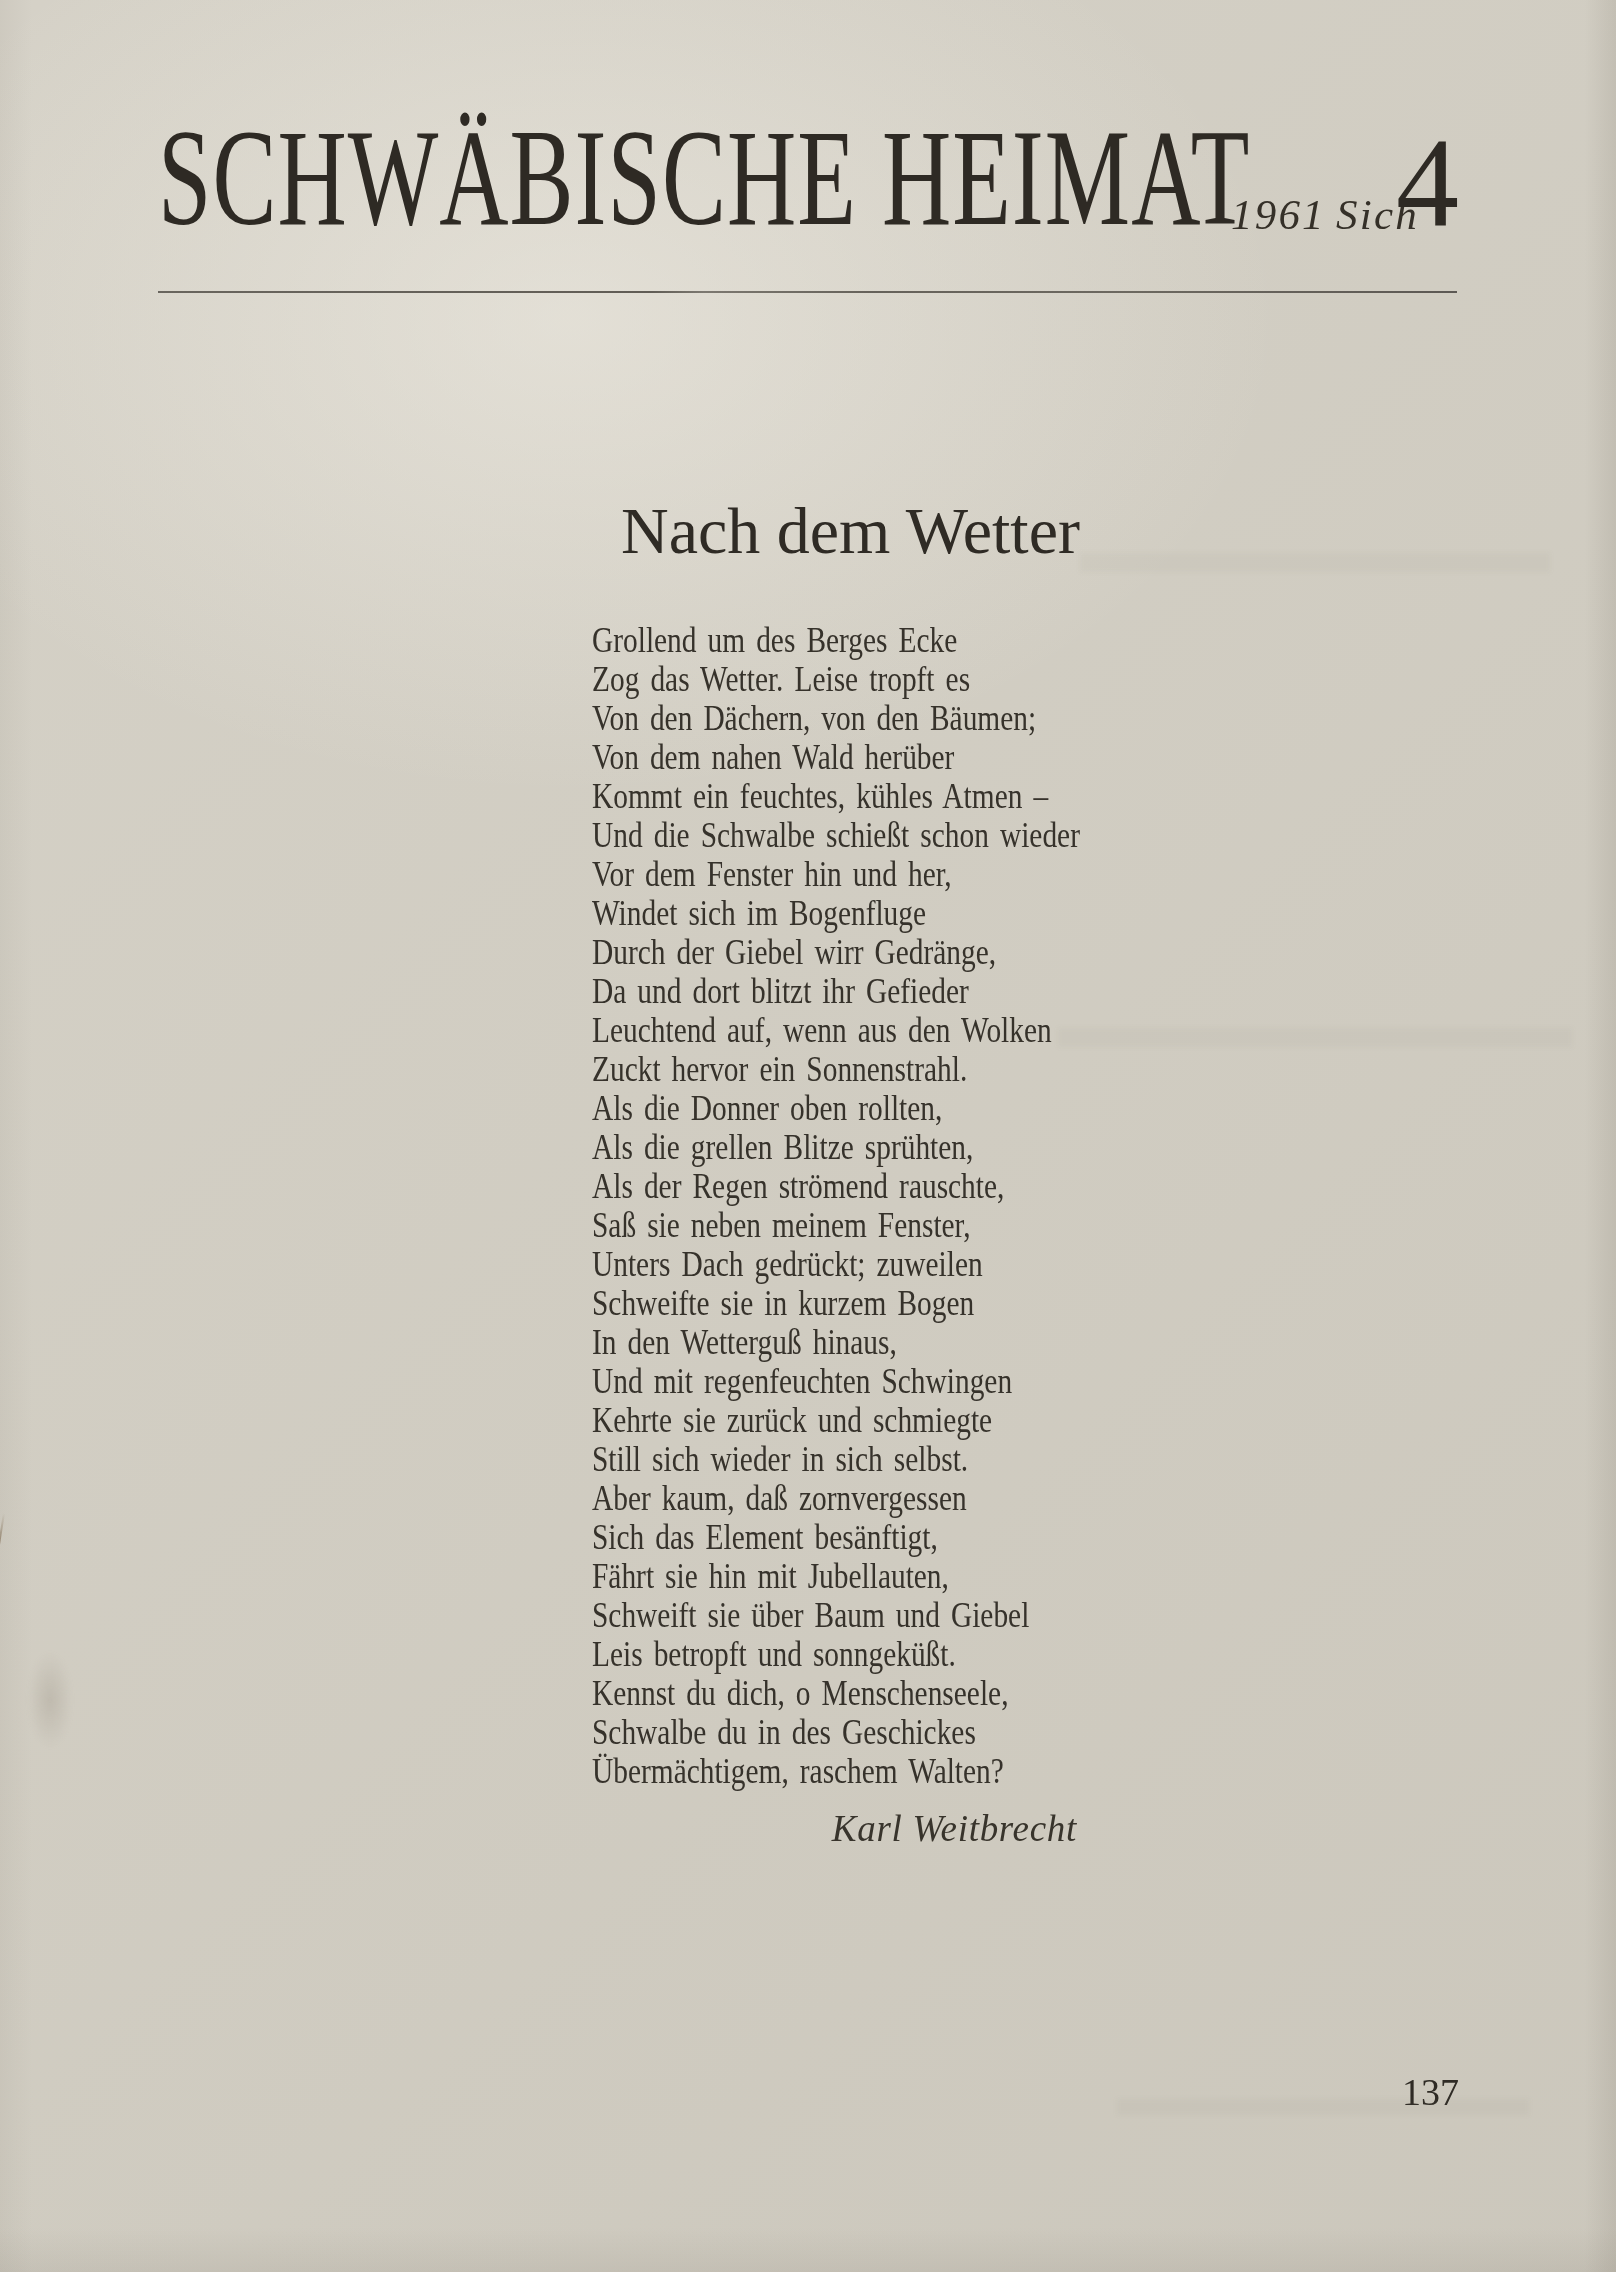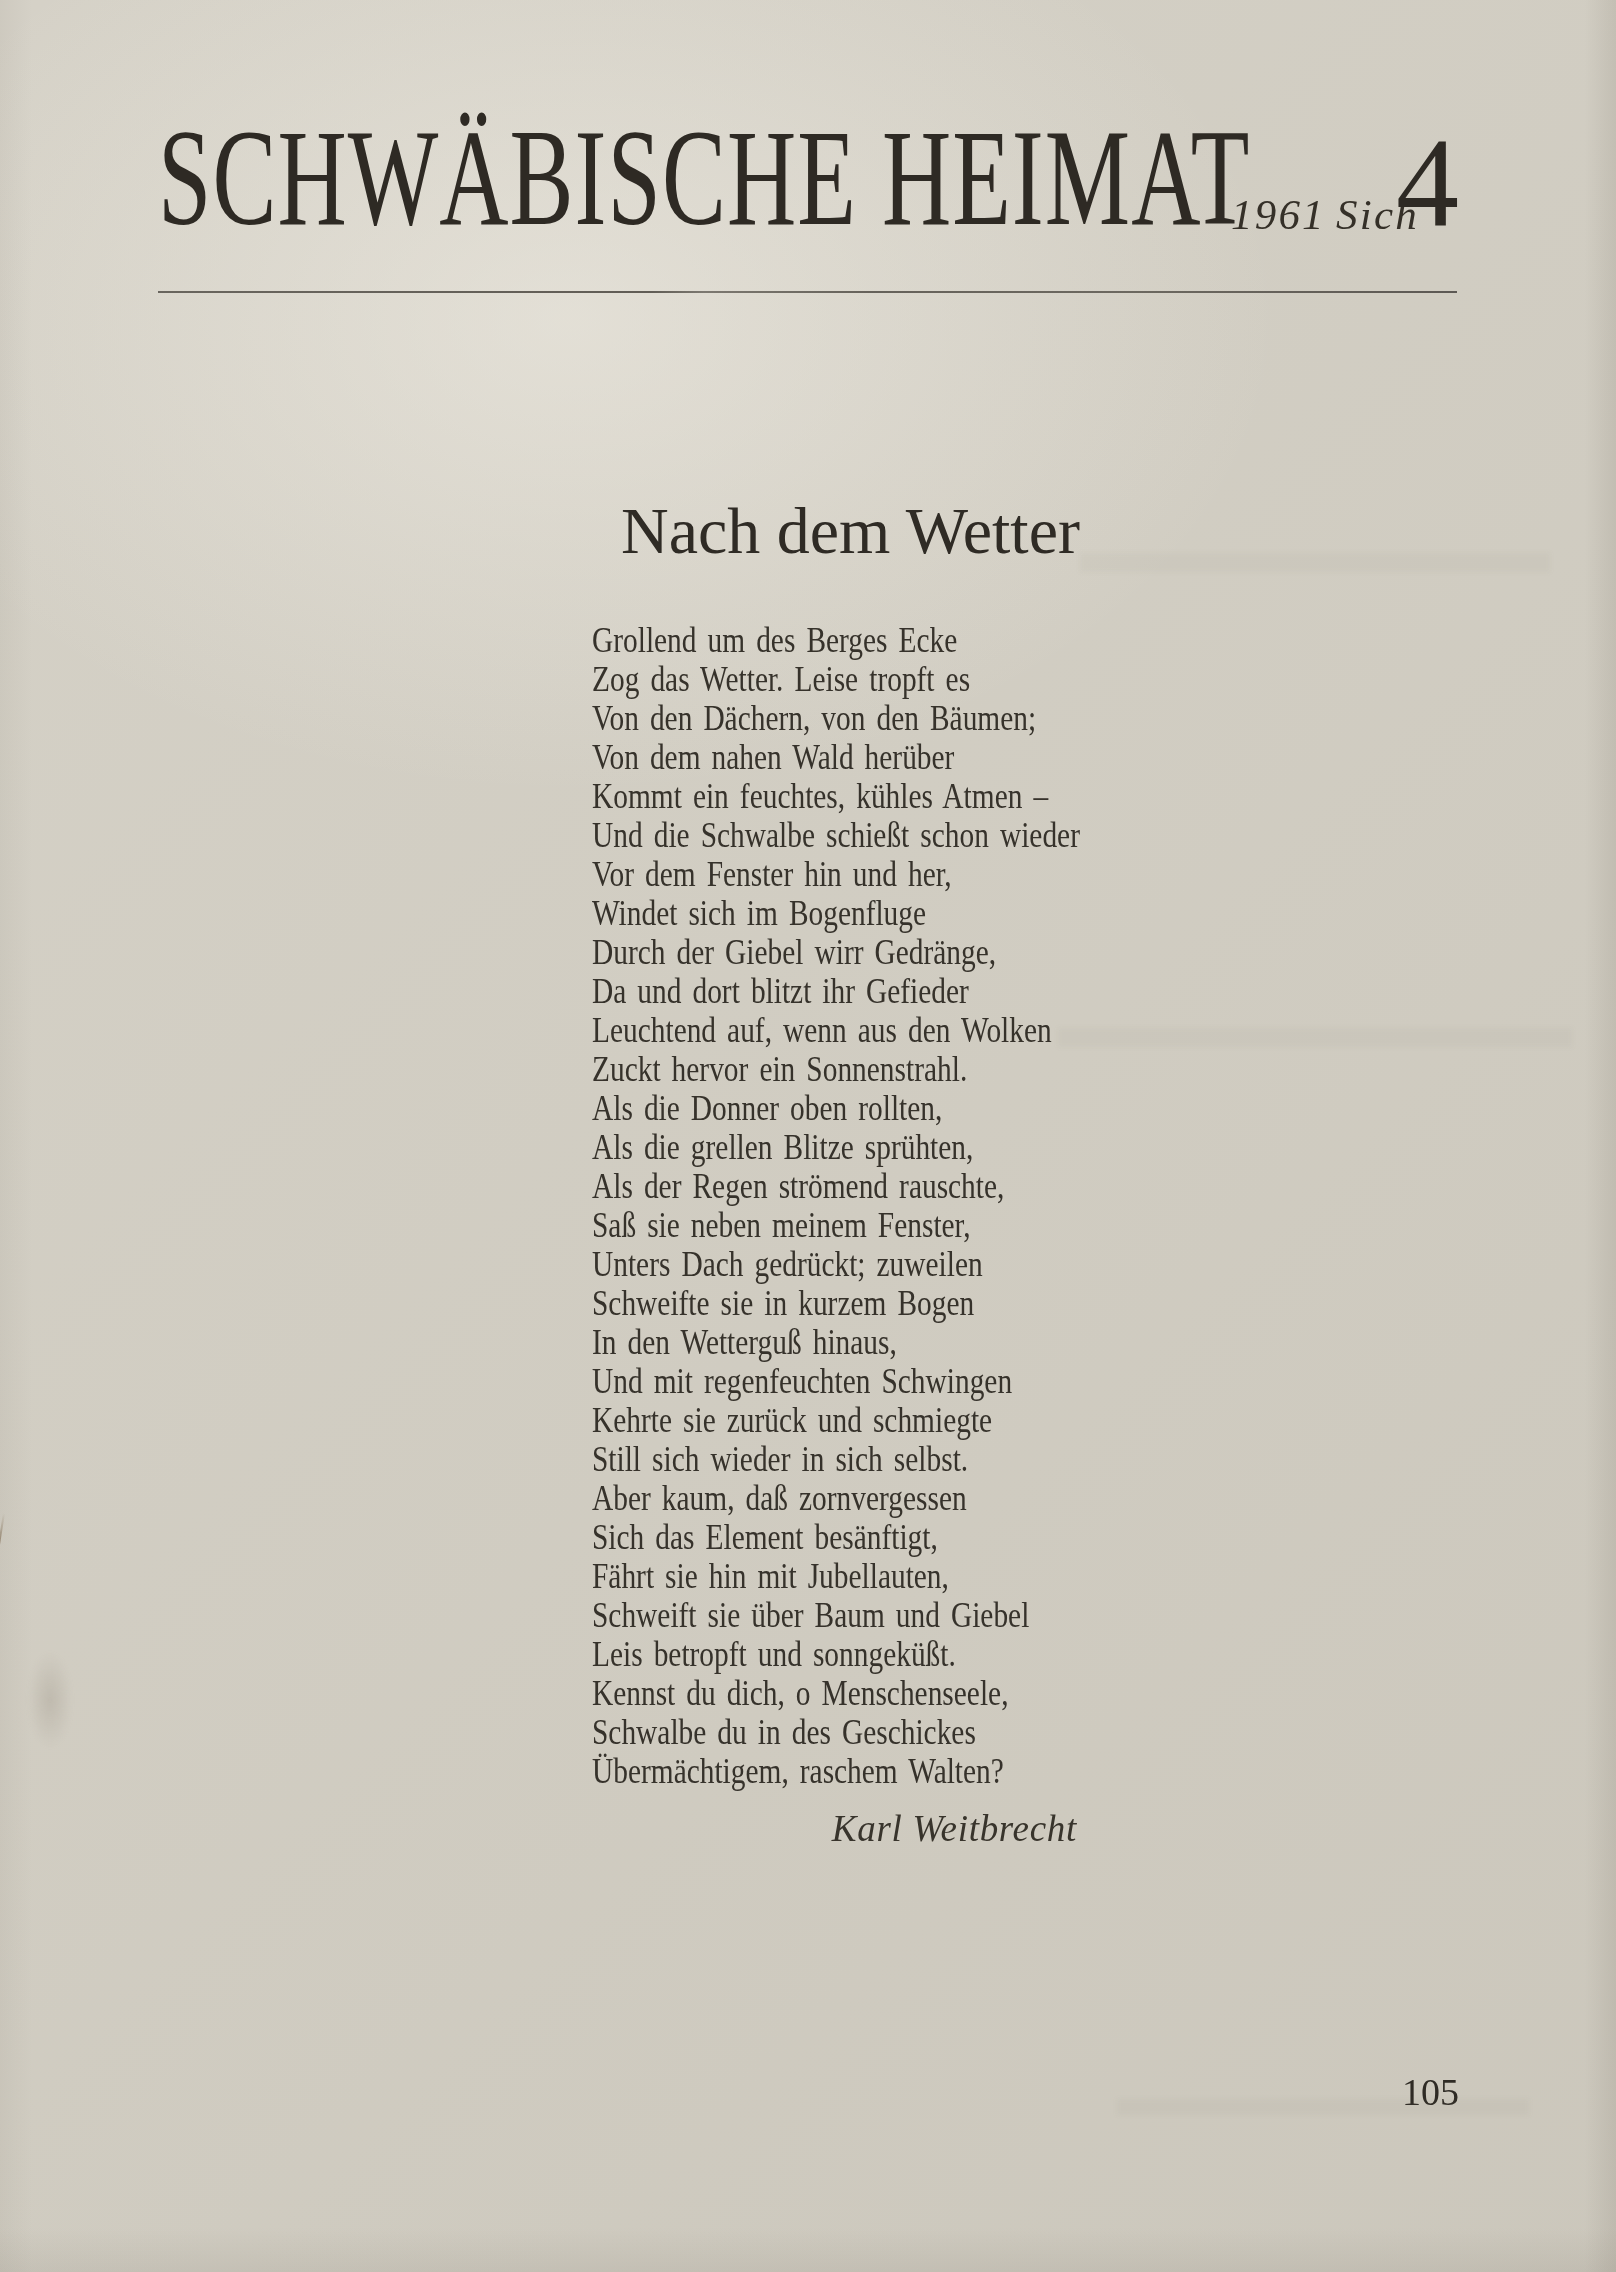--- a/index.html
+++ b/index.html
@@ -190,21 +190,21 @@
         <div class="poem-line">Schweift sie über Baum und Giebel</div>
         <div class="poem-line">Leis betropft und sonngeküßt.</div>
         <div class="poem-line">Kennst du dich, o Menschenseele,</div>
         <div class="poem-line">Schwalbe du in des Geschickes</div>
         <div class="poem-line">Übermächtigem, raschem Walten?</div>
       </div>
 
     <div class="signature">Karl Weitbrecht</div>
   </main>
 
-  <div class="page-number">105</div>
+  <div class="page-number">137</div>
 
   <div class="scratch"></div>
   <div class="smudge"></div>
   <div class="ghost ghost-1"></div>
   <div class="ghost ghost-2"></div>
   <div class="ghost ghost-3"></div>
 
 </div>
 
 

